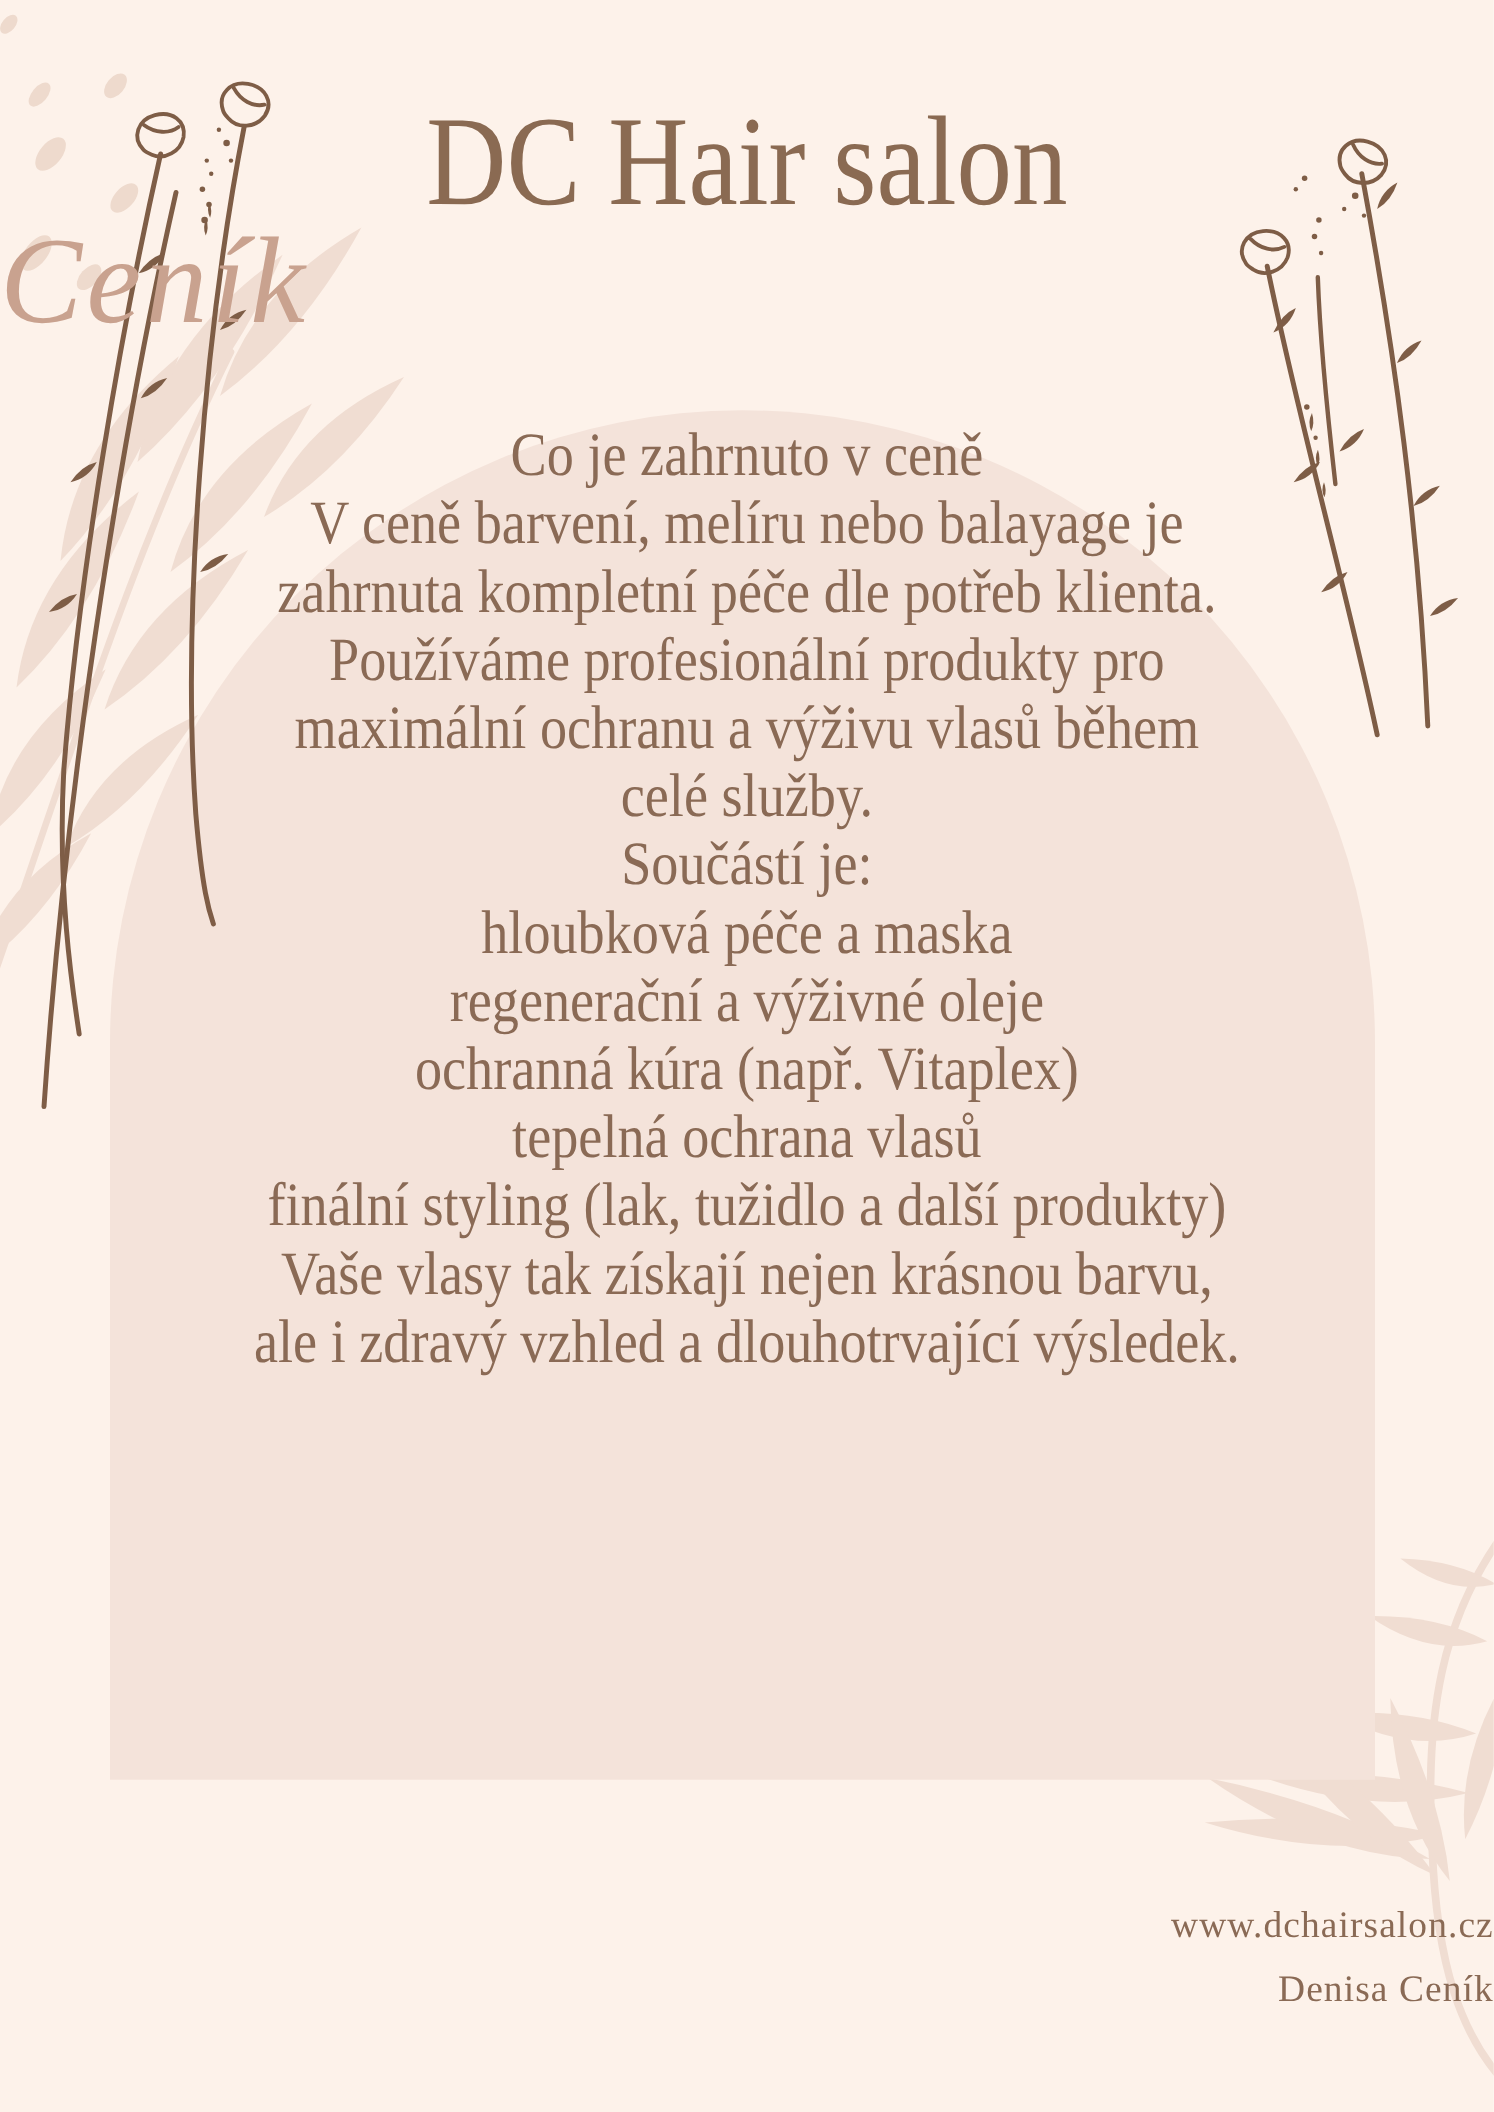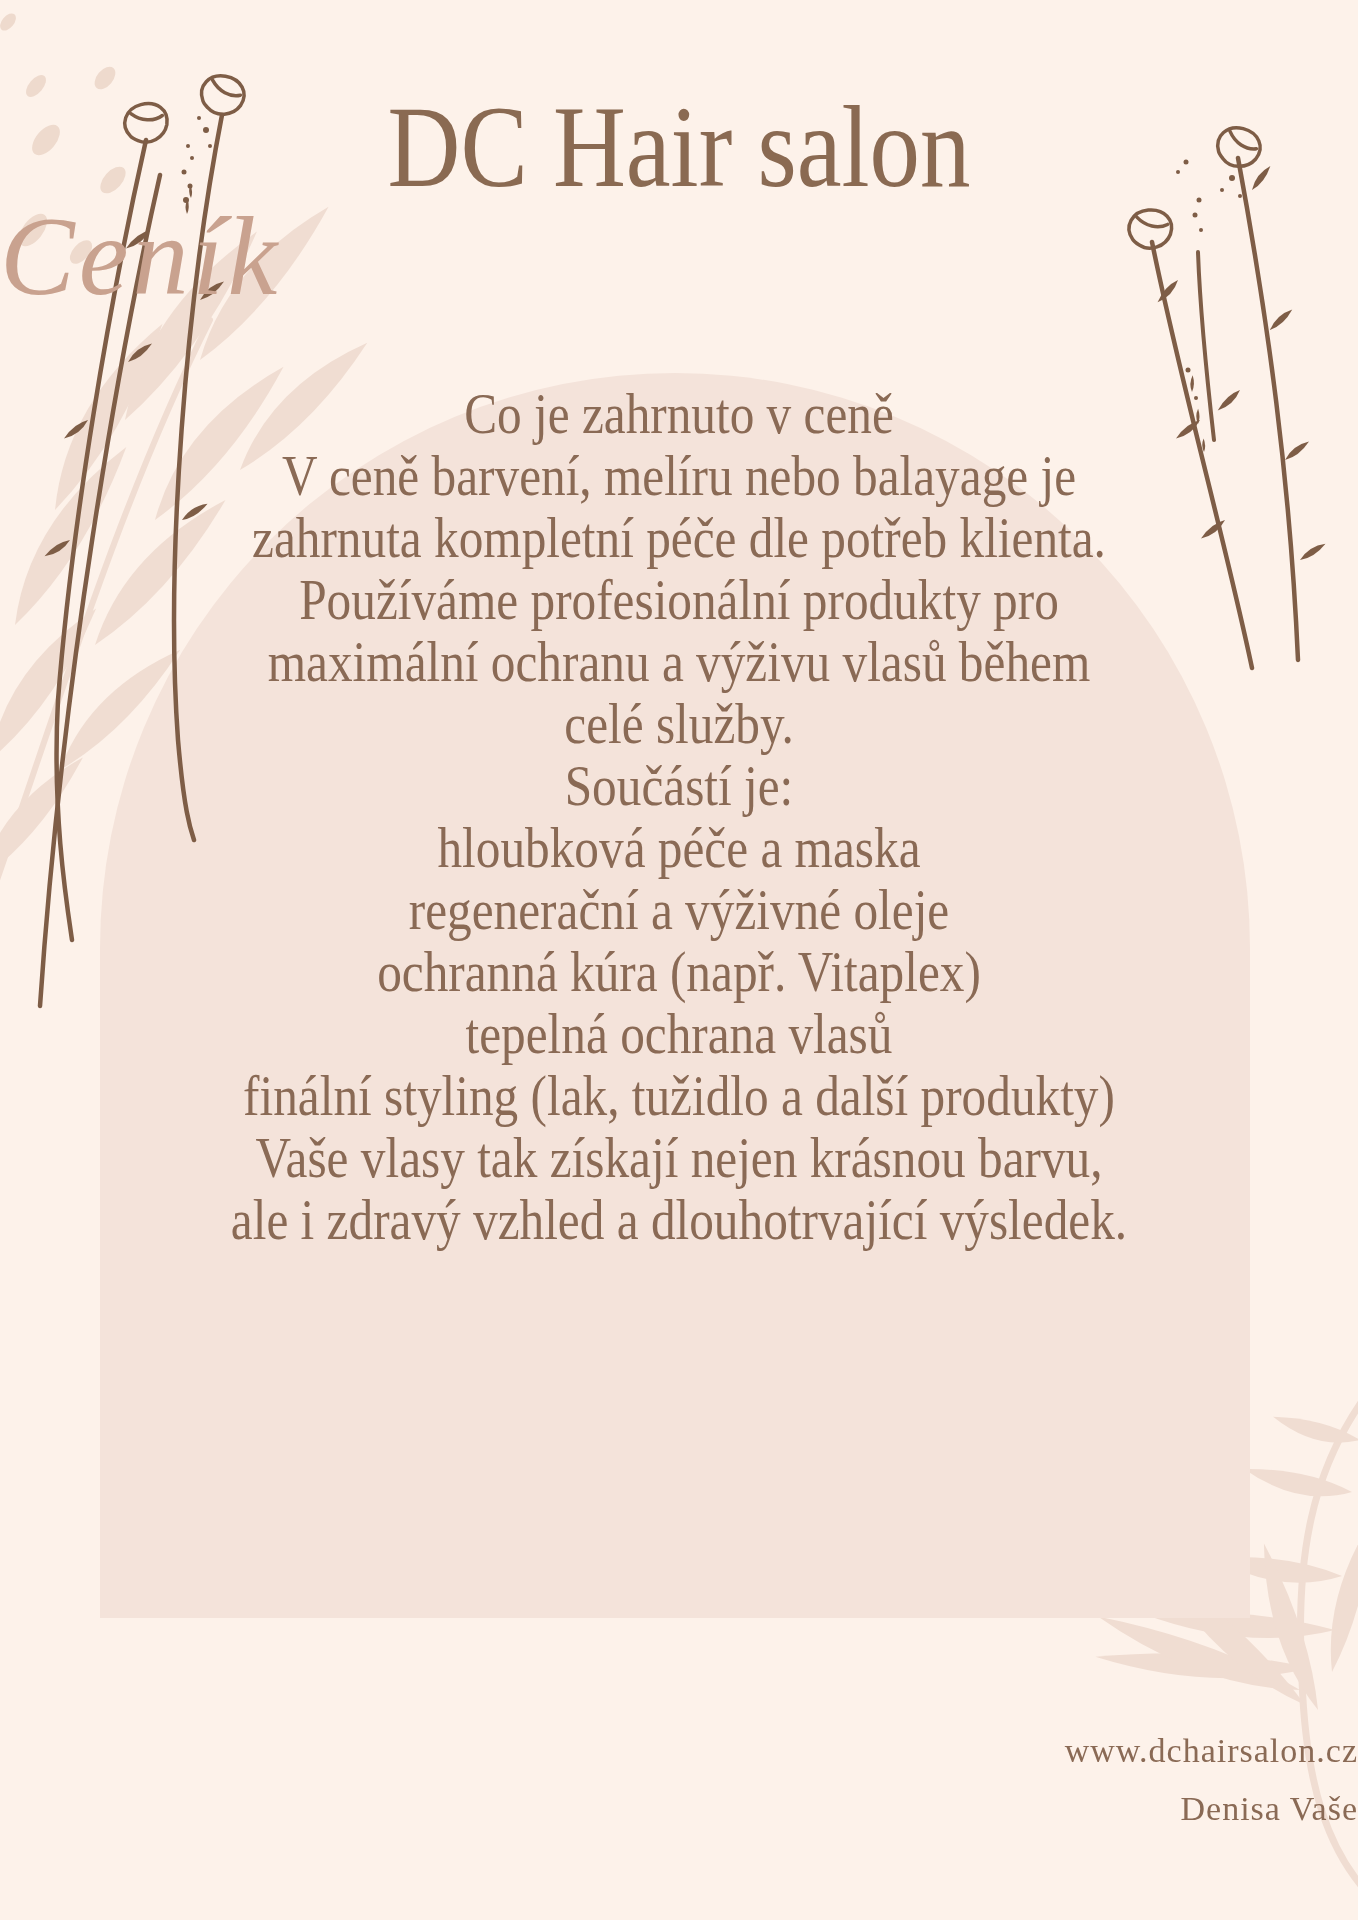--- a/index.html
+++ b/index.html
@@ -176,16 +176,16 @@
     <div>regenerační a výživné oleje</div>
     <div>ochranná kúra (např. Vitaplex)</div>
     <div>tepelná ochrana vlasů</div>
     <div>finální styling (lak, tužidlo a další produkty)</div>
     <div>Vaše vlasy tak získají nejen krásnou barvu,</div>
     <div>ale i zdravý vzhled a dlouhotrvající výsledek.</div>
   </div>
 
   <div class="footer">
     <div>www.dchairsalon.cz</div>
-    <div>Denisa Vaše</div>
+    <div>Denisa Ceník</div>
   </div>
 
 </div>
 
 </body></html>

